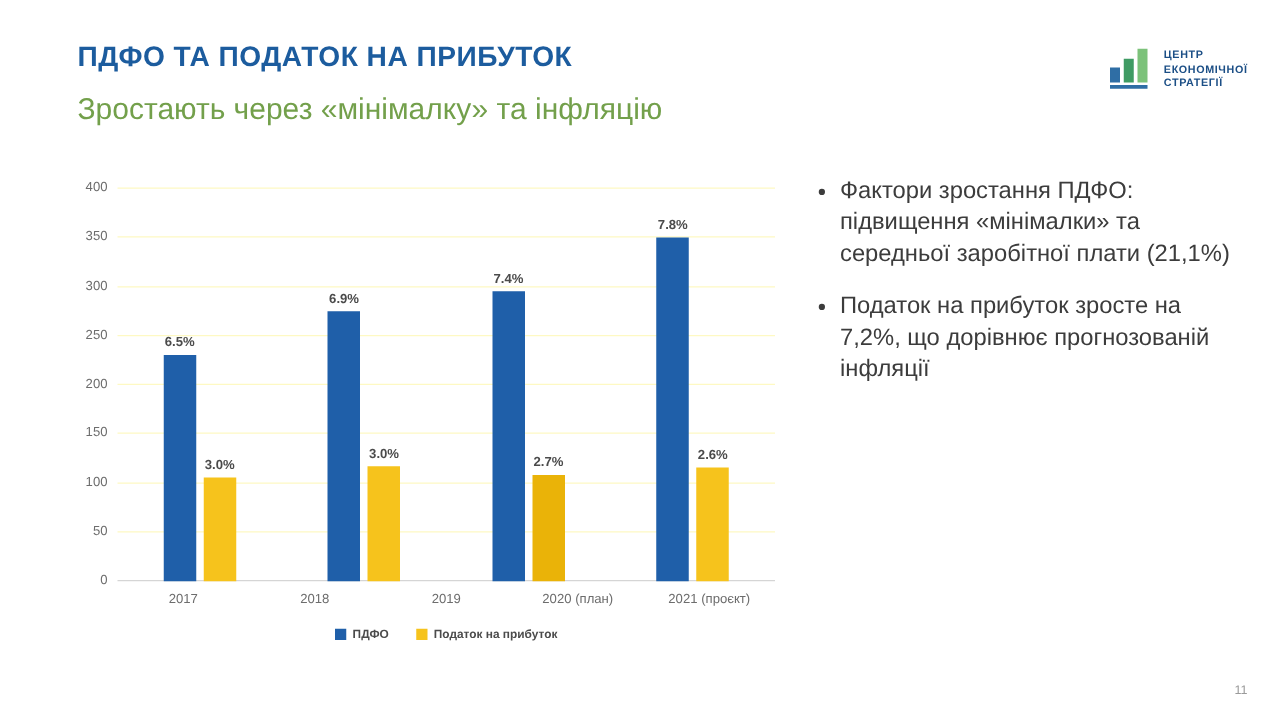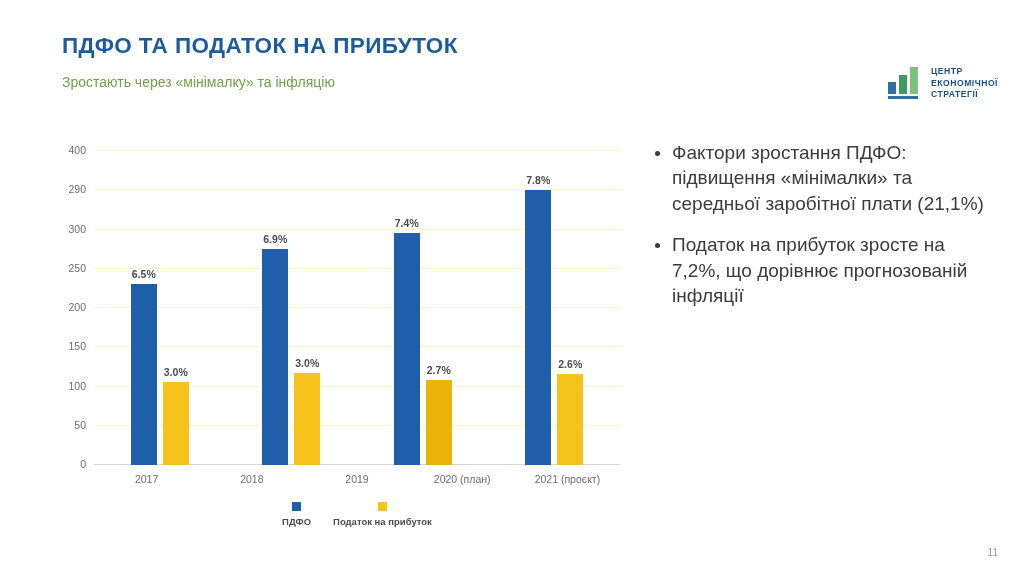--- a/index.html
+++ b/index.html
@@ -13,26 +13,26 @@
   .slide{position:absolute;inset:0;}
 
   
   .title{
     position:absolute;left:62px;top:33px;
     font-size:22.5px;font-weight:700;letter-spacing:.4px;
     color:#1c5c9e;white-space:nowrap;
   }
   .subtitle{
     position:absolute;left:62px;top:74px;
-    font-size:14px;font-weight:400;
+    font-size:24px;font-weight:400;
     color:#73a04b;white-space:nowrap;
   }
 
   
-  .logo{position:absolute;right:26px;top:38px;display:flex;align-items:center;gap:7px;margin-top:28px;}
+  .logo{position:absolute;right:26px;top:38px;display:flex;align-items:center;gap:7px;}
   .logo-mark{width:36px;height:32px;position:relative;flex:none;}
   .logo-mark .lb{position:absolute;bottom:5px;width:8px;border-radius:0;}
   .logo-mark .lb1{left:0;height:12px;background:#2f6ea5;}
   .logo-mark .lb2{left:11px;height:19px;background:#3f9b63;}
   .logo-mark .lb3{left:22px;height:27px;background:#7cc27a;}
   .logo-mark .lbase{position:absolute;bottom:0;left:0;width:30px;height:3px;background:#2f6ea5;}
   .logo-text{
     font-size:8.6px;font-weight:700;line-height:1.35;
     color:#1c4f86;letter-spacing:.5px;text-transform:uppercase;
     white-space:nowrap;
@@ -53,21 +53,21 @@
   .bar{width:26px;position:relative;}
   .bar.blue{background:#1f5fa9;}
   .bar.yellow{background:#f6c31c;}
   .bar .dlabel{
     position:absolute;bottom:calc(100% + 4px);left:50%;transform:translateX(-50%);
     font-size:10.5px;font-weight:700;color:#4b4b4b;white-space:nowrap;
   }
   .xlabels{position:absolute;left:36px;right:18px;top:333px;display:flex;}
   .xlabel{flex:1;text-align:center;font-size:10.5px;color:#6d6d6d;white-space:nowrap;}
   .legend{position:absolute;left:36px;right:18px;top:362px;display:flex;justify-content:center;gap:22px;}
-  .legend-item{display:flex;align-items:center;gap:5px;flex-direction:column;}
+  .legend-item{display:flex;align-items:center;gap:5px;}
   .swatch{width:9px;height:9px;flex:none;}
   .swatch.blue{background:#1f5fa9;}
   .swatch.yellow{background:#f6c31c;}
   .legend-label{font-size:9.5px;font-weight:700;color:#4b4b4b;white-space:nowrap;}
 
   
   .bullets{position:absolute;left:655px;top:140px;width:330px;}
   .bullet{display:flex;gap:12px;margin-bottom:16px;}
   .bullet-dot{
     flex:none;width:5px;height:5px;border-radius:50%;
@@ -123,21 +123,21 @@
           <div class="gridline" style="bottom: 50%;">
             <span class="ytick">200</span>
           </div>
           <div class="gridline" style="bottom: 62.5%;">
             <span class="ytick">250</span>
           </div>
           <div class="gridline" style="bottom: 75%;">
             <span class="ytick">300</span>
           </div>
           <div class="gridline" style="bottom: 87.5%;">
-            <span class="ytick">290</span>
+            <span class="ytick">350</span>
           </div>
           <div class="gridline" style="bottom: 100%;">
             <span class="ytick">400</span>
           </div>
         </div>
       <div class="groups" id="groups">
           <div class="group">
             <div class="bar blue" style="height: 57.5%; background: rgb(31, 95, 169);">
               <span class="dlabel">6.5%</span>
             </div>

